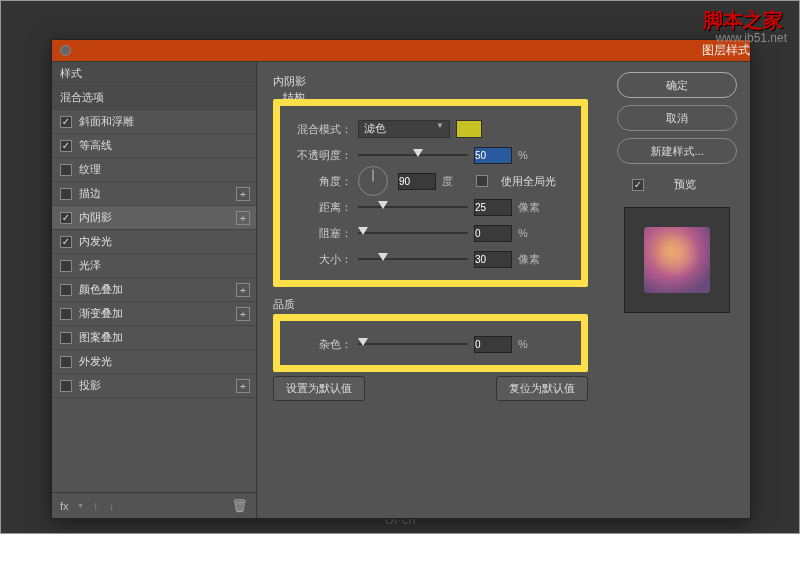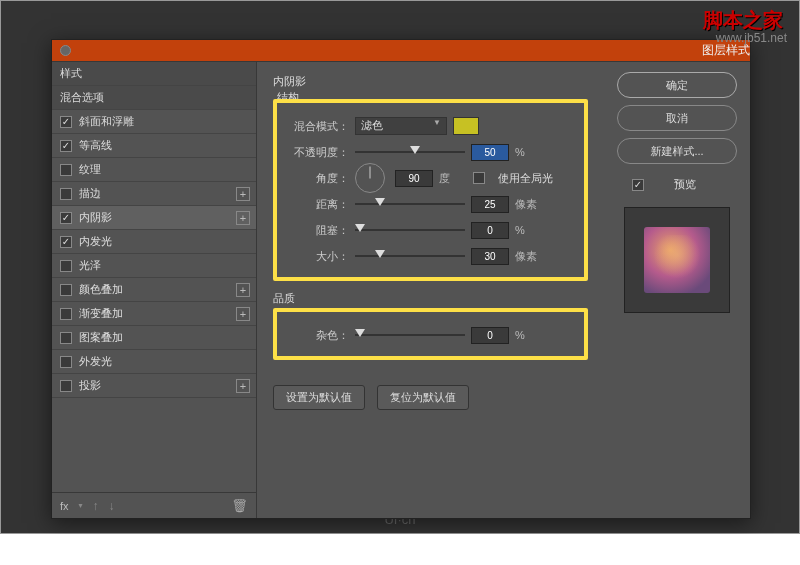--- a/index.html
+++ b/index.html
@@ -21,39 +21,39 @@
 .lrow.indent{}
 .cb{width:12px;height:12px;border:1px solid #888;margin-right:7px;display:inline-flex;align-items:center;justify-content:center;font-size:9px;background:#3a3a3a}
 .cb.checked::after{content:"✓";color:#ddd;font-size:10px;line-height:1}
 .plus{position:absolute;right:6px;width:14px;height:14px;border:1px solid #888;display:flex;align-items:center;justify-content:center;font-size:11px;color:#bbb}
 .left-footer{height:26px;border-top:1px solid #383838;display:flex;align-items:center;padding:0 8px;gap:10px}
 .fx{font-size:11px;color:#bbb}
 .arrow{color:#888;font-size:12px}
 .trash{margin-left:auto;font-size:13px;color:#aaa}
 .center{flex:1;padding:10px 16px}
 .section-title{font-size:11px;margin:2px 0 1px 0}
-.sub-title{font-size:11px;margin-left:4px;margin-bottom:8px}
-.form{border:4px solid #fde047;border-radius:2px;padding:10px 12px 8px 12px;margin-top:-14px;position:relative}
+.sub-title{font-size:11px;margin-left:10px;margin-bottom:8px}
+.form{border:7px solid #fde047;border-radius:2px;padding:10px 12px 8px 12px;margin-top:-14px;position:relative}
 .frow{display:flex;align-items:center;height:26px;gap:6px}
 .flab{width:60px;text-align:right;color:#ccc}
 .select{width:92px;height:18px;background:#404040;border:1px solid #333;display:flex;padding:0 5px;justify-content:space-between}
 .sel-ar{font-size:8px;color:#aaa}
 .swatch{width:26px;height:18px;background:#c7c123;border:1px solid #333}
 .slider{flex:1;height:14px;position:relative;display:flex;align-items:center;min-width:100px;max-width:110px}
 .track{height:2px;background:#333;width:100%}
 .thumb{position:absolute;top:1px;width:0;height:0;border-left:5px solid transparent;border-right:5px solid transparent;border-top:8px solid #ddd}
-.numbox{width:38px;height:17px;background:#3a3a3a;border:1px solid #222;color:#fff;text-align:center;font-size:10px;line-height:15px}
+.numbox{width:38px;height:17px;background:#3a3a3a;border:1px solid #222;color:#fff;font-size:10px;line-height:15px}
 .numbox.sel{background:#2a5a9e;color:#fff}
 .unit{width:28px;color:#bbb}
 .angle-dial{width:30px;height:30px;border:1px solid #888;border-radius:50%;position:relative;margin-right:4px}
 .angle-dial::after{content:"";position:absolute;width:12px;height:1px;background:#ccc;top:50%;left:50%;transform-origin:left;transform:rotate(-90deg)}
 .quality{margin-top:10px}
 .contour{width:32px;height:24px;background:linear-gradient(135deg,#fff 49%,#222 51%);border:1px solid #333;display:inline-block}
 .cdd{display:inline-flex;align-items:center;width:12px;height:24px;background:#4a4a4a;border:1px solid #333;border-left:none;justify-content:center;color:#aaa;font-size:7px}
-.btns{display:flex;gap:12px;justify-content:flex-start;margin-top:25px}
+.btns{display:flex;justify-content:space-between;margin-top:4px}
 .btn2{padding:4px 12px;border:1px solid #333;background:#5a5a5a;border-radius:3px;cursor:pointer}
 .right{width:146px;padding:10px 12px;display:flex;flex-direction:column;align-items:center;gap:7px}
 .rbtn{width:120px;height:26px;border:1px solid #888;border-radius:13px;display:flex;align-items:center;justify-content:center;background:#535353;cursor:pointer}
 .rbtn.primary{border-color:#aaa}
 .preview-row{margin-top:6px;display:flex;align-items:center;gap:23px;align-self:flex-start;margin-left:16px}
 .preview{margin-top:8px;width:106px;height:106px;background:#3a3a3a;border:1px solid #222;display:flex;align-items:center;justify-content:center}
 .pimg{width:66px;height:66px;background:radial-gradient(circle at 40% 35%,#e9a267 0%,#b55b8c 45%,#6a4a7a 80%);border-radius:3px;position:relative;overflow:hidden}
 .pimg::after{content:"";position:absolute;inset:8px;border-radius:30% 30% 40% 40%;background:radial-gradient(circle at 50% 40%,rgba(240,180,120,.6),transparent 60%)}
 </style>
 </head>

